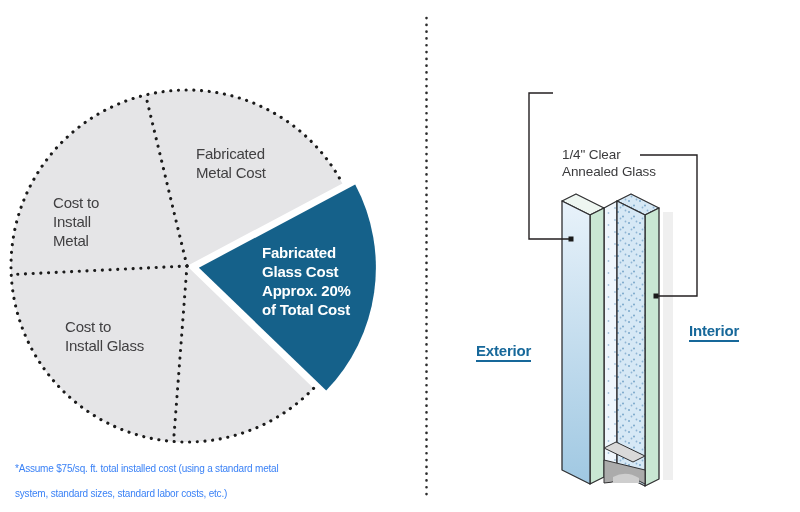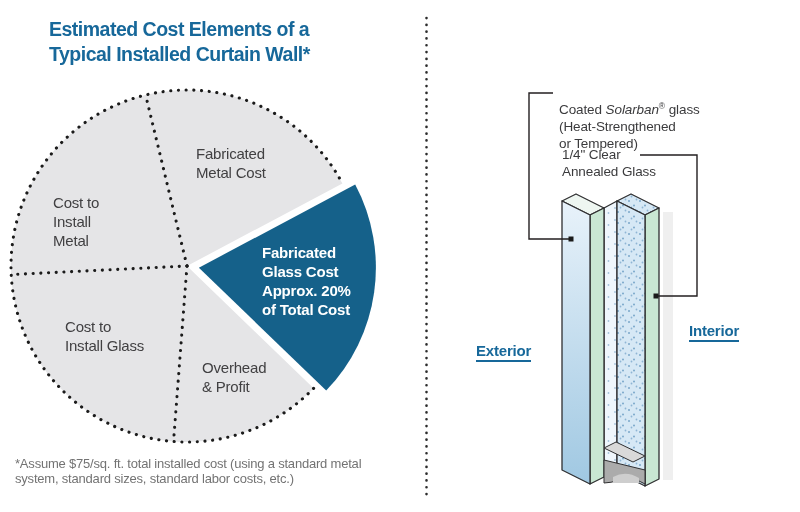--- a/index.html
+++ b/index.html
@@ -4,21 +4,21 @@
 <style>
   html,body{margin:0;padding:0;background:#fff;}
   .canvas{position:relative;width:800px;height:512px;background:#ffffff;overflow:hidden;
           font-family:"Liberation Sans",sans-serif;}
   #scene{position:absolute;left:0;top:0;}
   .abs{position:absolute;}
   .h1{color:#17689a;font-weight:bold;font-size:19.5px;line-height:25px;letter-spacing:-0.5px;white-space:pre-line;}
   .h2{color:#17689a;font-weight:bold;font-size:19px;letter-spacing:-0.5px;white-space:nowrap;}
   .plabel{color:#414042;font-size:15px;line-height:18.8px;white-space:pre-line;letter-spacing:-0.2px;}
   .wlabel{color:#ffffff;font-weight:bold;font-size:15px;line-height:19px;white-space:pre-line;letter-spacing:-0.2px;}
-  .note{color:#737373;font-size:13px;line-height:15px;white-space:pre-line;letter-spacing:-0.2px;}
+  .note{color:#3b82f6;font-size:10px;line-height:25px;white-space:pre-line;letter-spacing:-0.2px;}
   .callout{color:#3b3b3d;font-size:13.5px;line-height:17px;white-space:pre-line;letter-spacing:-0.1px;}
   .brand{font-style:italic;}
   .reg{font-size:8.5px;vertical-align:super;line-height:0;}
   .sideword{color:#17689a;font-weight:bold;font-size:15px;letter-spacing:-0.2px;
             border-bottom:2px solid #17689a;padding-bottom:1px;}
 </style>
 </head>
 <body>
 
 <div class="canvas">
@@ -71,46 +71,37 @@
     </g>
 
     <g fill="none" stroke="#231f20" stroke-width="1.4">
       <polyline points="553,93 529,93 529,239 571,239"></polyline>
       <polyline points="640,155 697,155 697,296 657,296"></polyline>
     </g>
     <rect x="568.5" y="236.5" width="5" height="5" fill="#1a1a1a"></rect>
     <rect x="653.5" y="293.5" width="5" height="5" fill="#1a1a1a"></rect>
   </svg>
 
-  <div class="abs h1" style="left:49px;top:17px;">Estimated Cost Elements of a
-Typical Installed Curtain Wall*</div>
 
   <div class="abs plabel" style="left:196px;top:145px;">Fabricated
 Metal Cost</div>
   <div class="abs plabel" style="left:53px;top:194px;">Cost to
 Install
 Metal</div>
   <div class="abs plabel" style="left:65px;top:318px;">Cost to
 Install Glass</div>
-  <div class="abs plabel" style="left:202px;top:359px;">Overhead
-&amp; Profit</div>
   <div class="abs wlabel" style="left:262px;top:243px;">Fabricated
 Glass Cost
 Approx. 20%
 of Total Cost</div>
 
   <div class="abs note" style="left:15px;top:456px;">*Assume $75/sq. ft. total installed cost (using a standard metal
 system, standard sizes, standard labor costs, etc.)</div>
 
 
-  <div class="abs callout" style="left:559px;top:84px;">
-    <span>Coated </span><span class="brand">Solarban</span><span class="reg">®</span><span> glass</span>
-    <div>(Heat-Strengthened
-or Tempered)</div>
-  </div>
 
   <div class="abs callout" style="left:562px;top:146px;">1/4" Clear
 Annealed Glass</div>
 
   <div class="abs sideword" style="left:476px;top:342px;">Exterior</div>
   <div class="abs sideword" style="left:689px;top:322px;">Interior</div>
 
 </div>
 
 </body></html>

